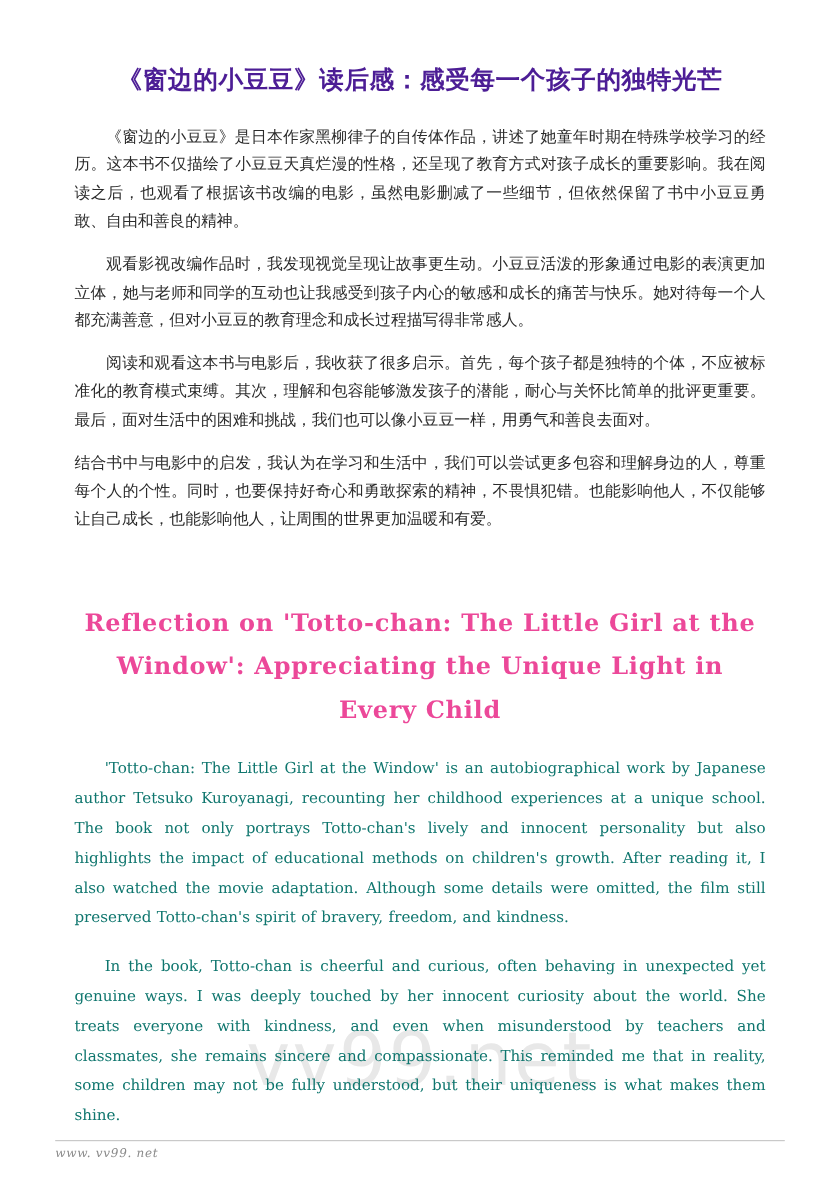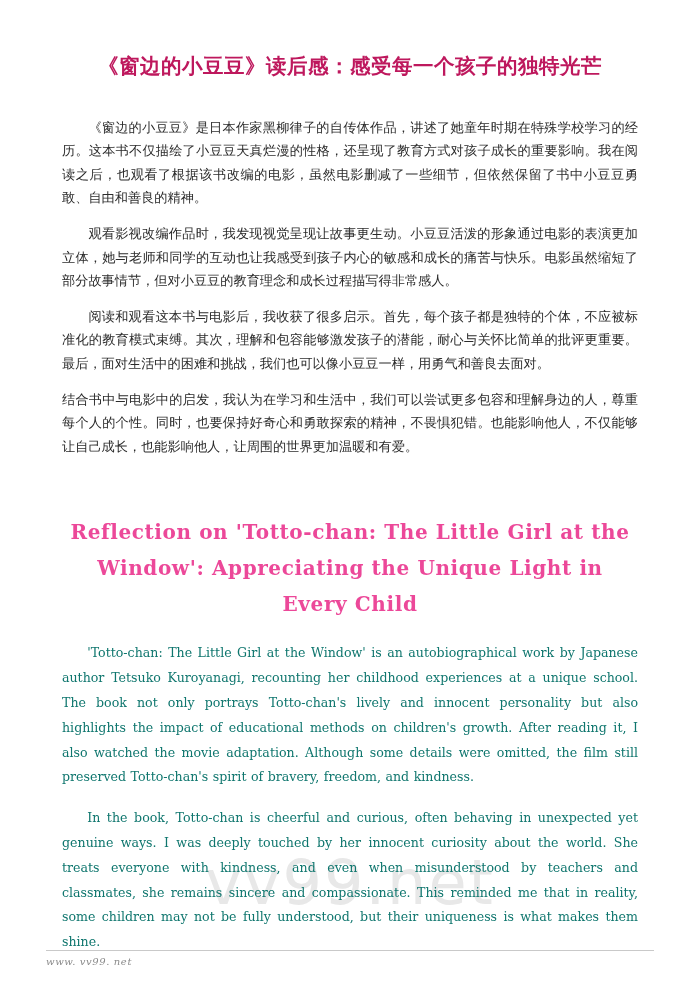--- a/index.html
+++ b/index.html
@@ -48,27 +48,27 @@
 
   
   .cn-title {
     margin: 0;
     padding-top: 52px;
     text-align: center;
     font-family: "DejaVu Serif", "Liberation Serif", serif;
     font-weight: bold;
     font-size: 20.5px;
     letter-spacing: 0.5px;
-    color: #be185d;
+    color: #4c1d95;
     line-height: 1.4;
   }
 
   
   .cn-body {
-    margin-top: 35px;
+    margin-top: 22px;
   }
   .cn-p {
     margin: 0 0 12px 0;
     font-family: "DejaVu Serif", "Liberation Serif", serif;
     font-size: 13.2px;
     line-height: 23.6px;
     text-align: justify;
     text-justify: inter-character;
     text-indent: 2em;
     color: #2b2b2b;
@@ -132,21 +132,21 @@
 <div class="page">
 
   <div class="watermark">vv99.net</div>
 
   <div class="content">
 
     <h1 class="cn-title">《窗边的小豆豆》读后感：感受每一个孩子的独特光芒</h1>
 
     <div class="cn-body">
       <p class="cn-p">《窗边的小豆豆》是日本作家黑柳律子的自传体作品，讲述了她童年时期在特殊学校学习的经历。这本书不仅描绘了小豆豆天真烂漫的性格，还呈现了教育方式对孩子成长的重要影响。我在阅读之后，也观看了根据该书改编的电影，虽然电影删减了一些细节，但依然保留了书中小豆豆勇敢、自由和善良的精神。</p>
-      <p class="cn-p">观看影视改编作品时，我发现视觉呈现让故事更生动。小豆豆活泼的形象通过电影的表演更加立体，她与老师和同学的互动也让我感受到孩子内心的敏感和成长的痛苦与快乐。电影虽然缩短了部分故事情节，但对小豆豆的教育理念和成长过程描写得非常感人。</p>
+      <p class="cn-p">观看影视改编作品时，我发现视觉呈现让故事更生动。小豆豆活泼的形象通过电影的表演更加立体，她与老师和同学的互动也让我感受到孩子内心的敏感和成长的痛苦与快乐。她对待每一个人都充满善意，但对小豆豆的教育理念和成长过程描写得非常感人。</p>
       <p class="cn-p">阅读和观看这本书与电影后，我收获了很多启示。首先，每个孩子都是独特的个体，不应被标准化的教育模式束缚。其次，理解和包容能够激发孩子的潜能，耐心与关怀比简单的批评更重要。最后，面对生活中的困难和挑战，我们也可以像小豆豆一样，用勇气和善良去面对。</p>
       <p class="cn-p no-indent">结合书中与电影中的启发，我认为在学习和生活中，我们可以尝试更多包容和理解身边的人，尊重每个人的个性。同时，也要保持好奇心和勇敢探索的精神，不畏惧犯错。也能影响他人，不仅能够让自己成长，也能影响他人，让周围的世界更加温暖和有爱。</p>
     </div>
 
     <h2 class="en-title">Reflection on 'Totto-chan: The Little Girl at the Window': Appreciating the Unique Light in Every Child</h2>
 
     <div class="en-body">
       <p class="en-p">'Totto-chan: The Little Girl at the Window' is an autobiographical work by Japanese author Tetsuko Kuroyanagi, recounting her childhood experiences at a unique school. The book not only portrays Totto-chan's lively and innocent personality but also highlights the impact of educational methods on children's growth. After reading it, I also watched the movie adaptation. Although some details were omitted, the film still preserved Totto-chan's spirit of bravery, freedom, and kindness.</p>
       <p class="en-p">In the book, Totto-chan is cheerful and curious, often behaving in unexpected yet genuine ways. I was deeply touched by her innocent curiosity about the world. She treats everyone with kindness, and even when misunderstood by teachers and classmates, she remains sincere and compassionate. This reminded me that in reality, some children may not be fully understood, but their uniqueness is what makes them shine.</p>
 

